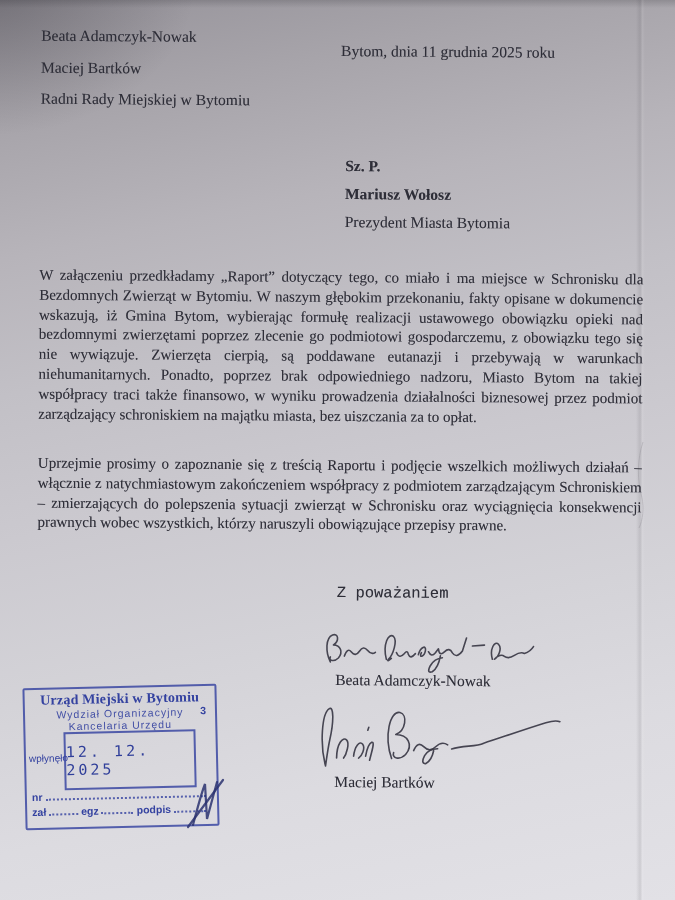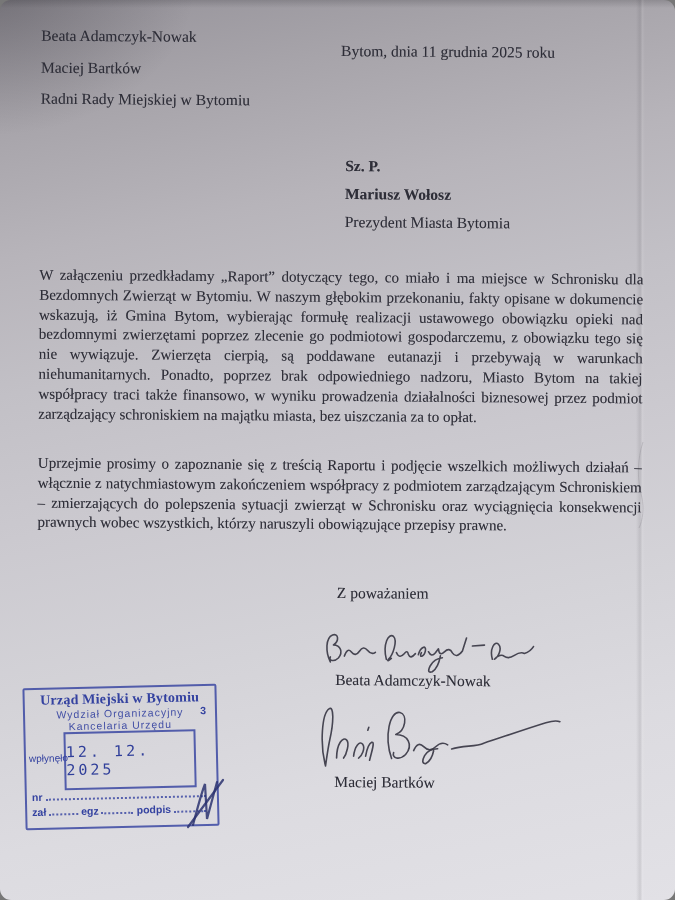--- a/index.html
+++ b/index.html
@@ -3,40 +3,39 @@
 <meta charset="utf-8">
 <style>
   html,body{margin:0;padding:0;background:#777;}
   .page{
     position:relative;width:675px;height:900px;overflow:hidden;
     font-family:"Liberation Serif", serif;color:#2e2e38;
     background:
       radial-gradient(ellipse 300px 220px at -2% -2%, rgba(35,33,40,0.32), transparent 70%),
       linear-gradient(to bottom, rgba(25,25,30,0.18), transparent 8px),
       linear-gradient(168deg,#96939a 0%,#a7a4aa 12%,#b7b4ba 25%,#c2c0c6 38%,#cbc9cf 52%,#d4d3d8 68%,#dcdbe0 82%,#e2e1e6 100%);
-    border-radius: 11px;
   }
   .fold-line{
     position:absolute;top:0;bottom:0;left:636px;width:9px;pointer-events:none;
     background:linear-gradient(to right, transparent 0%, rgba(60,58,66,0.12) 45%, rgba(255,255,255,0.08) 72%, transparent 100%);
   }
   .crease{position:absolute;right:28px;top:440px;opacity:.35;}
   .letter{position:absolute;inset:0;transform:rotate(0.45deg);transform-origin:50% 50%;}
   .letter div, .letter p{text-shadow:0 0 0.6px rgba(46,46,56,0.35);}
   .sender{position:absolute;left:38px;top:28px;font-size:15.5px;line-height:19px;}
   .sender div{margin-bottom:12.5px;}
   .dateline{position:absolute;left:338px;top:42px;font-size:15.5px;}
   .recipient{position:absolute;left:343px;top:156px;font-size:15.5px;line-height:19px;}
   .recipient div{margin-bottom:9px;}
   .bold{font-weight:bold;}
   .para{position:absolute;left:38px;width:604px;margin:0;text-align:justify;
         font-size:15px;line-height:19.8px;}
   .p1{top:268px;}
   .p2{top:456px;}
-  .closing{position:absolute;left:338px;top:584px;font-size:15.5px;}
+  .closing{position:absolute;left:338px;top:584px;font-size:15.5px;font-family:Liberation Mono, monospace;}
   .sig{position:absolute;}
   .sig path{fill:none;stroke:#393845;stroke-width:1.6;stroke-linecap:round;stroke-linejoin:round;opacity:.92;}
   .sig1{left:320px;top:626px;}
   .sig2{left:314px;top:700px;}
   .signame{position:absolute;font-size:15.5px;}
   .name1{left:337px;top:671px;}
   .name2{left:337px;top:773px;}
   
   .stamp{
     position:absolute;left:24px;top:686px;width:190px;height:138px;

